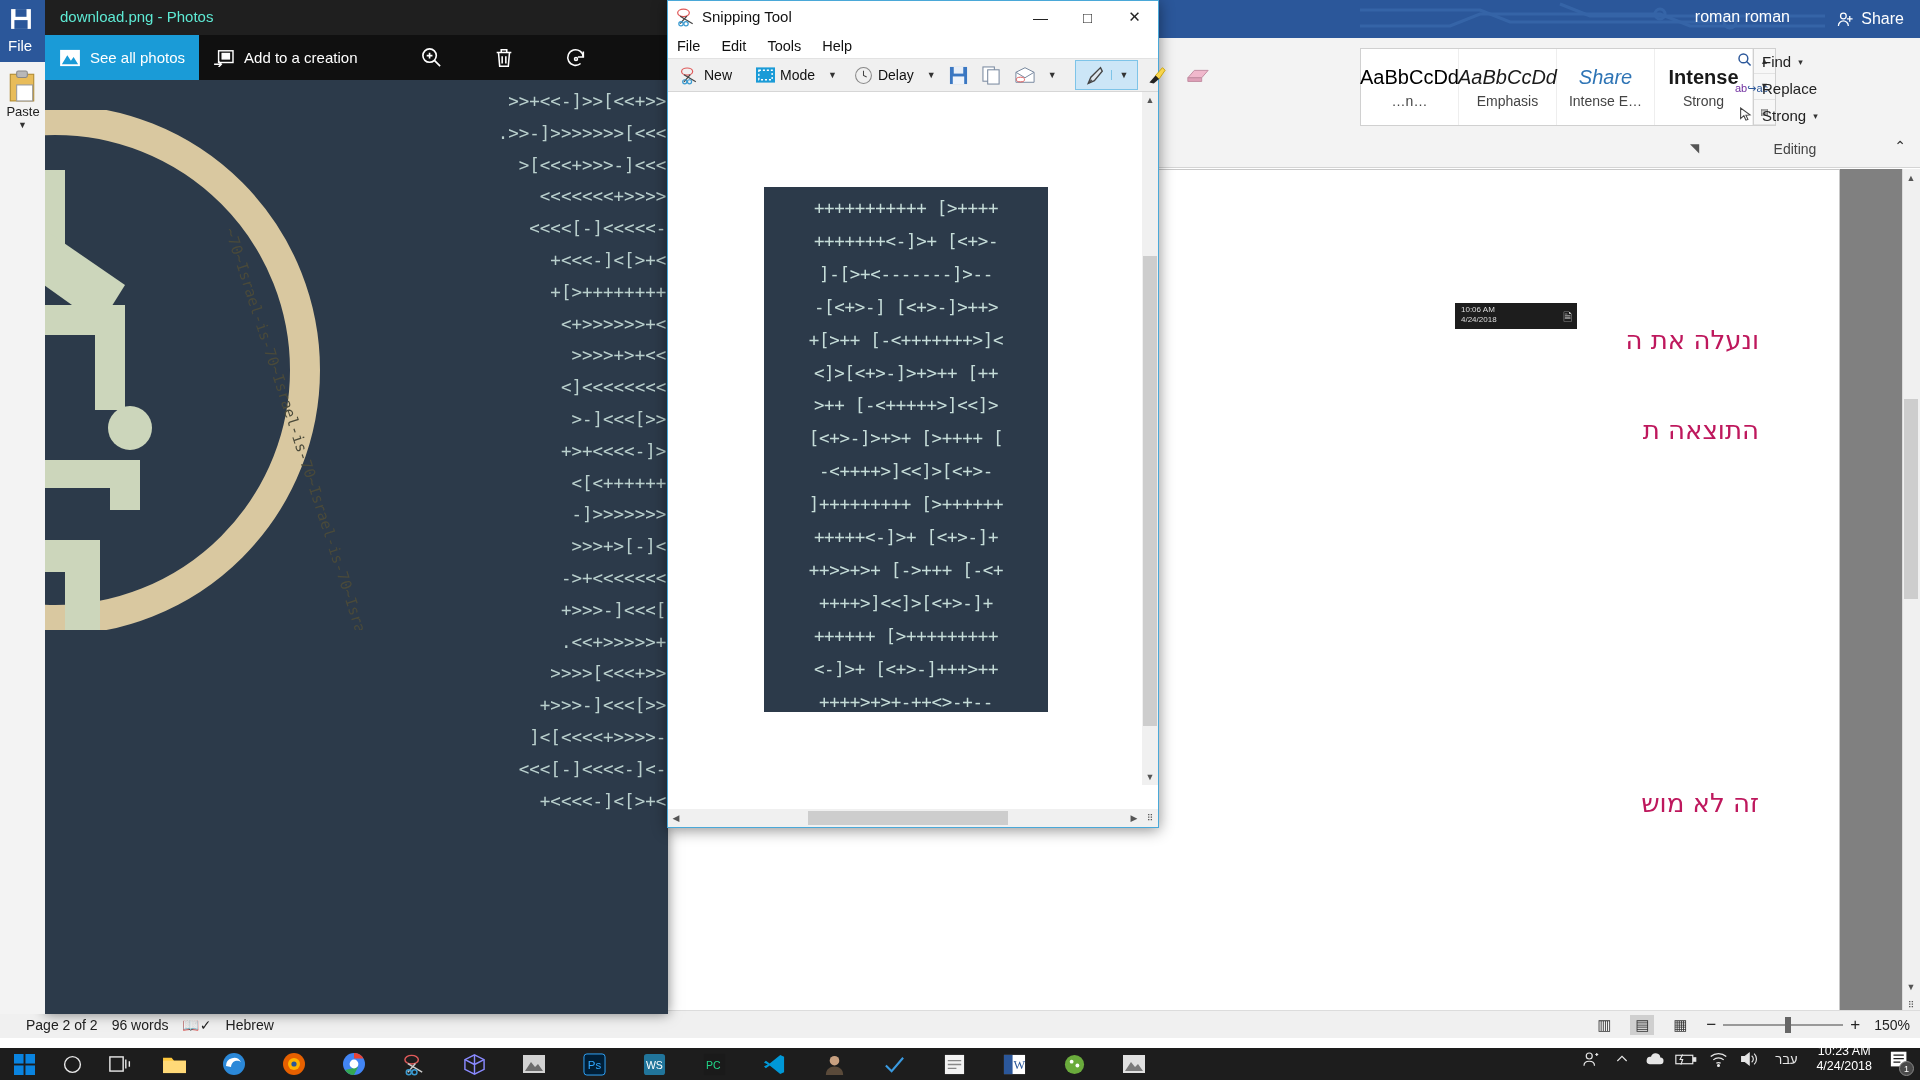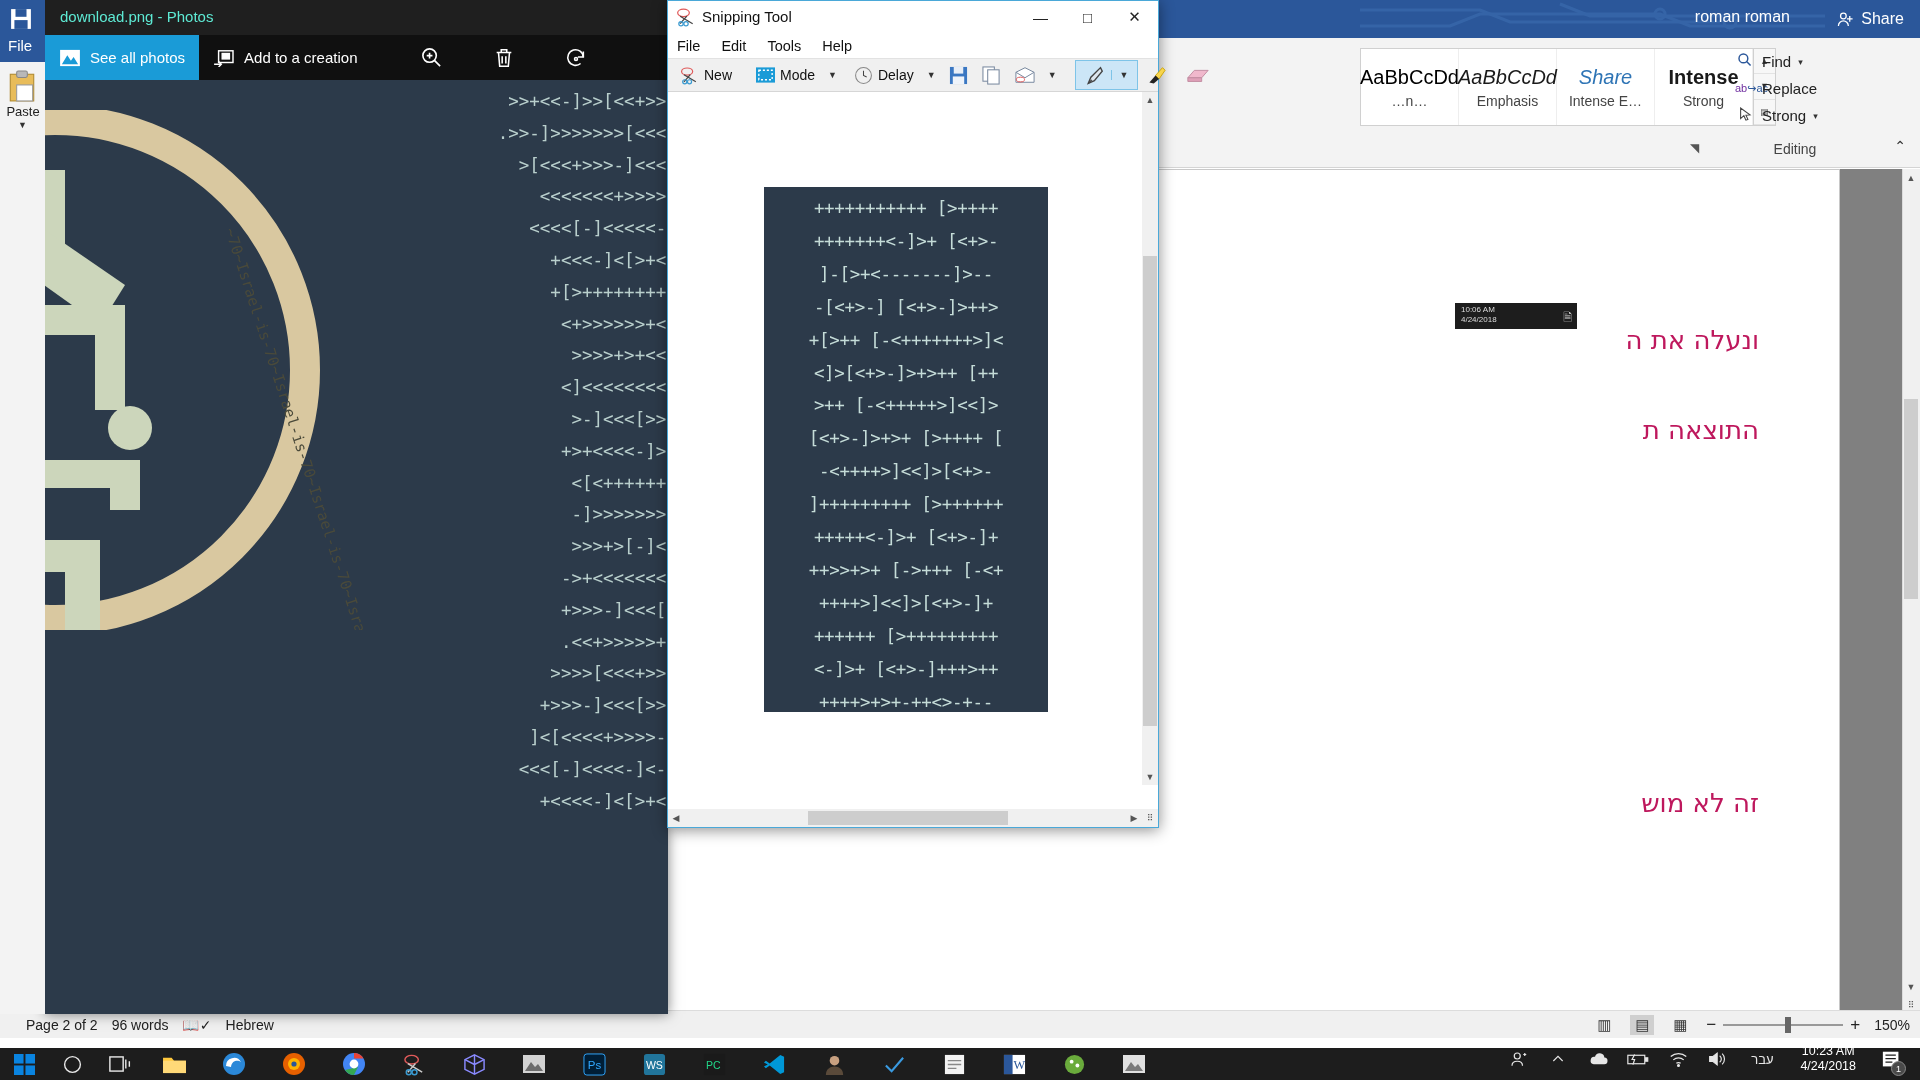--- a/index.html
+++ b/index.html
@@ -154,21 +154,21 @@
   .snip-hs { position:absolute; left:0; bottom:0; width:490px; height:18px; background:#f0f0f0; }
   .snip-hs-thumb { position:absolute; left:140px; top:2px; width:200px; height:14px; background:#cdcdcd; }
   .sb-arrow { position:absolute; display:flex; align-items:center; justify-content:center; font-size:9px; color:#555; width:16px; height:16px; }
 
   
   .taskbar { position:absolute; left:0; bottom:0; width:1920px; height:32px; background:#1d1d1d; display:flex; align-items:center; }
   .tb-start { width:48px; height:42px; display:flex; align-items:center; justify-content:center; }
   .tb-btn { width:48px; height:42px; display:flex; align-items:center; justify-content:center; position:relative; }
   .tb-app { width:60px; height:42px; display:flex; align-items:center; justify-content:center; position:relative; }
   .tb-app .ul { position:absolute; bottom:0; left:12px; width:36px; height:3px; }
-  .tray { position:absolute; right:12px; bottom:0; height:42px; display:flex; align-items:center; gap:8px; }
+  .tray { position:absolute; right:4px; bottom:0; height:42px; display:flex; align-items:center; gap:0; }
   .tray-ic { width:32px; height:42px; display:flex; align-items:center; justify-content:center; color:#e6e6e6; font-size:15px; }
   .tray-clock { color:#fff; font-size:12.5px; text-align:center; line-height:15px; padding:0 10px; }
   .tray-action { width:34px; height:42px; display:flex; align-items:center; justify-content:center; position:relative; color:#fff; }
   .badge { position:absolute; right:2px; bottom:4px; width:15px; height:15px; border-radius:50%; background:#4a4a4a; color:#fff; font-size:9px; display:flex; align-items:center; justify-content:center; border:1px solid #888;}
 </style>
 </head>
 <body>
 
 <div id="root">
 

